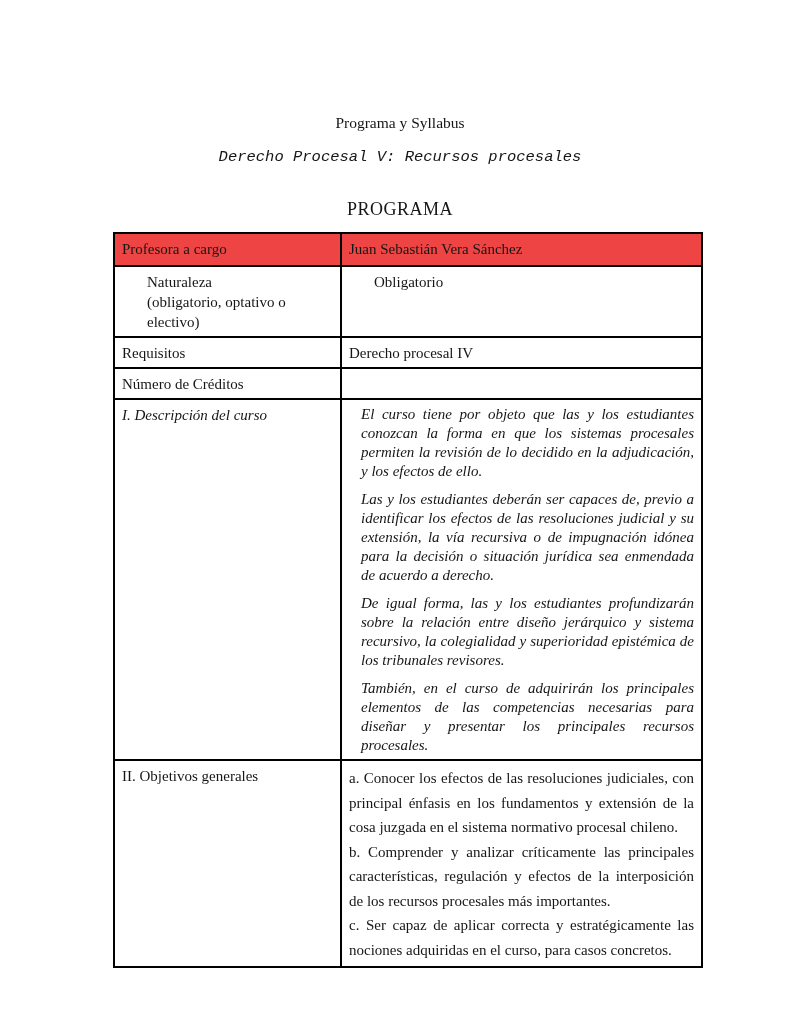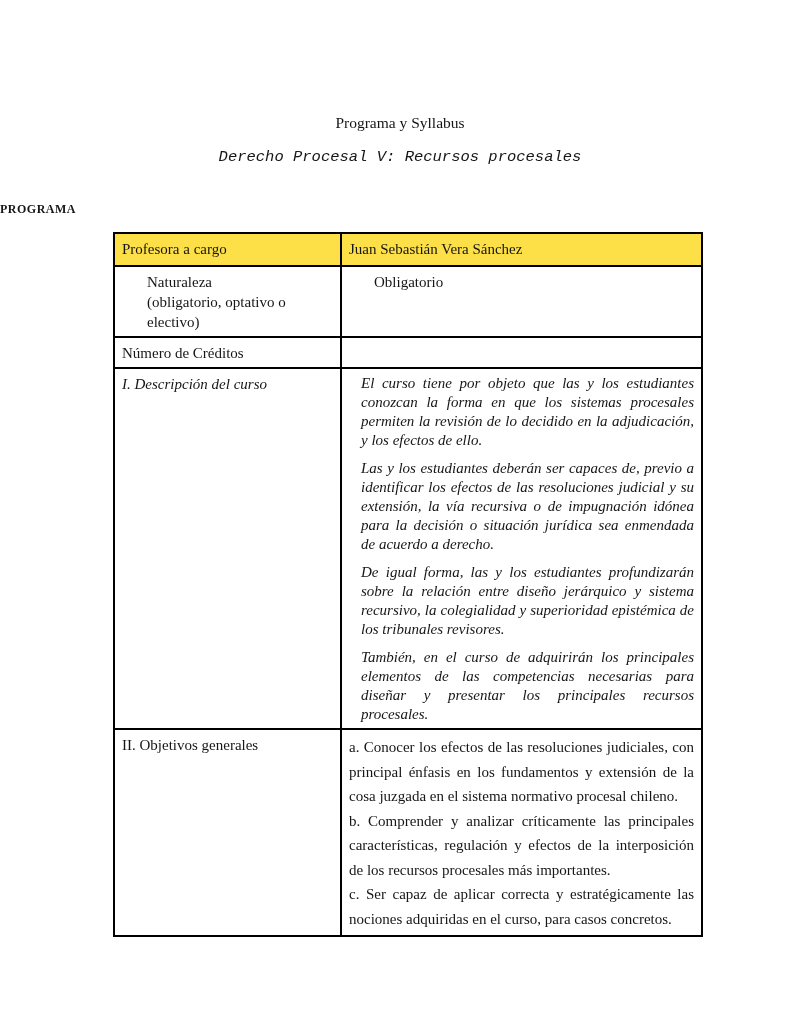--- a/index.html
+++ b/index.html
@@ -25,40 +25,41 @@
     margin: 13px 0 0 0;
     text-align: center;
     font-size: 15.5px;
     line-height: 19px;
     font-style: italic;
     font-weight: normal;
     font-family: Liberation Mono, monospace;
   }
   .section-heading {
     margin: 32px 0 0 0;
-    font-size: 12px;
+    text-align: center;
+    font-size: 18px;
     line-height: 20px;
-    font-weight: bold;
+    font-weight: normal;
     letter-spacing: 0.5px;
   }
   table.program {
     margin: 13px 0 0 113px;
     width: 588px;
     table-layout: fixed;
     border-collapse: collapse;
   }
   table.program td {
     border: 2px solid #000000;
     vertical-align: top;
     padding: 5px 7px 4px 7px;
     font-size: 15px;
     line-height: 20px;
   }
   tr.shaded td {
-    background: #fde047;
+    background: #ef4444;
   }
   tr.r1 td { height: 22px; }
   tr.r2 td { height: 36px; padding-left: 32px; }
   tr.r3 td { height: 17px; }
   tr.r4 td { height: 17px; }
   tr.r5 td { height: 333px; font-style: italic; }
   tr.r6 td { height: 181px; }
   td.value-cell { font-size: 14.5px; }
   td.para-cell {
     text-align: justify;
@@ -88,20 +89,24 @@
   </colgroup>
   <tbody>
     <tr class="r1 shaded">
       <td>Profesora a cargo</td>
       <td class="value-cell">Juan Sebastián Vera Sánchez</td>
     </tr>
     <tr class="r2">
       <td>Naturaleza<br>(obligatorio, optativo o electivo)</td>
       <td class="value-cell">Obligatorio</td>
     </tr>
+    <tr class="r3">
+      <td>Requisitos</td>
+      <td class="value-cell">Derecho procesal IV</td>
+    </tr>
     <tr class="r4">
       <td>Número de Créditos</td>
       <td class="value-cell"></td>
     </tr>
     <tr class="r5">
       <td>I. Descripción del curso</td>
       <td class="para-cell">
           <p>El curso tiene por objeto que las y los estudiantes conozcan la forma en que los sistemas procesales permiten la revisión de lo decidido en la adjudicación, y los efectos de ello.</p>
           <p>Las y los estudiantes deberán ser capaces de, previo a identificar los efectos de las resoluciones judicial y su extensión, la vía recursiva o de impugnación idónea para la decisión o situación jurídica sea enmendada de acuerdo a derecho.</p>
           <p>De igual forma, las y los estudiantes profundizarán sobre la relación entre diseño jerárquico y sistema recursivo, la colegialidad y superioridad epistémica de los tribunales revisores.</p>

